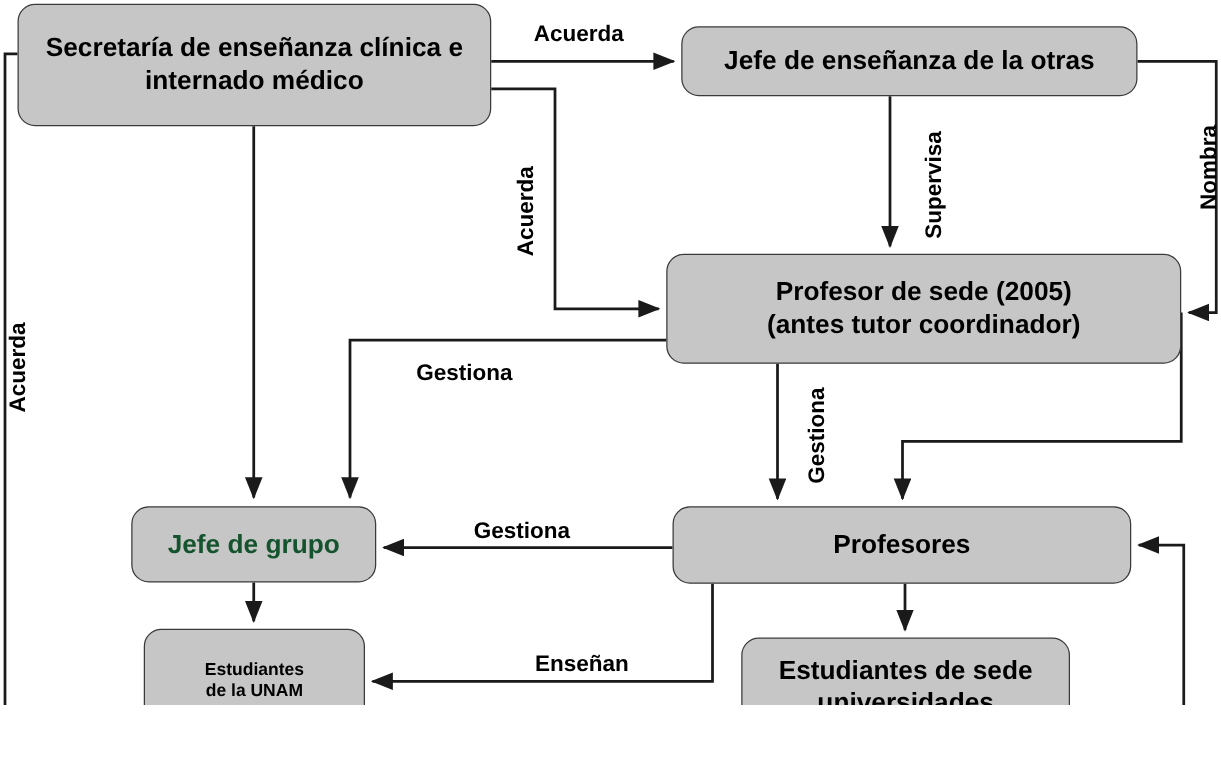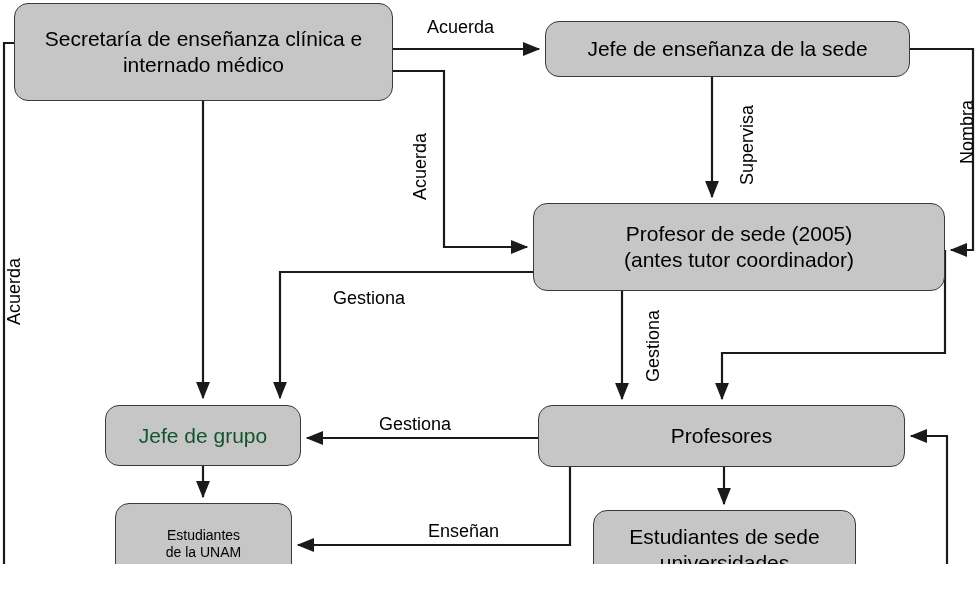--- a/index.html
+++ b/index.html
@@ -7,20 +7,21 @@
     padding: 0;
     background: #ffffff;
   }
   #canvas {
     position: relative;
     width: 977px;
     height: 564px;
     background: #ffffff;
     font-family: "Liberation Sans", sans-serif;
     overflow: hidden;
+    font-weight: bold;
   }
   #diagram-svg {
     position: absolute;
     left: 0;
     top: 0;
     width: 977px;
     height: 612px;
   }
   .node {
     position: absolute;
@@ -79,21 +80,21 @@
         <path d="M 203 466 L 203 497" fill="none" stroke="#1a1a1a" stroke-width="2.2" marker-end="url(#arrowhead)"></path>
         <path d="M 724 467 L 724 504" fill="none" stroke="#1a1a1a" stroke-width="2.2" marker-end="url(#arrowhead)"></path>
       </g>
   </svg>
 
   <div class="node" style="left: 14px; top: 3px; width: 379px; height: 98px; font-size: 21px; background: rgb(198, 198, 198); border-color: rgb(58, 58, 58); color: rgb(0, 0, 0);">
     <span class="node-label">Secretaría de enseñanza clínica e
 internado médico</span>
   </div>
   <div class="node" style="left: 545px; top: 21px; width: 365px; height: 56px; font-size: 21px; background: rgb(198, 198, 198); border-color: rgb(58, 58, 58); color: rgb(0, 0, 0);">
-    <span class="node-label">Jefe de enseñanza de la sede</span>
+    <span class="node-label">Jefe de enseñanza de la otras</span>
   </div>
   <div class="node" style="left: 533px; top: 203px; width: 412px; height: 88px; font-size: 21px; background: rgb(198, 198, 198); border-color: rgb(58, 58, 58); color: rgb(0, 0, 0);">
     <span class="node-label">Profesor de sede (2005)
 (antes tutor coordinador)</span>
   </div>
   <div class="node" style="left: 105px; top: 405px; width: 196px; height: 61px; font-size: 21px; background: rgb(198, 198, 198); border-color: rgb(58, 58, 58); color: #14532d;">
     <span class="node-label">Jefe de grupo</span>
   </div>
   <div class="node" style="left: 538px; top: 405px; width: 367px; height: 62px; font-size: 21px; background: rgb(198, 198, 198); border-color: rgb(58, 58, 58); color: rgb(0, 0, 0);">
     <span class="node-label">Profesores</span>

